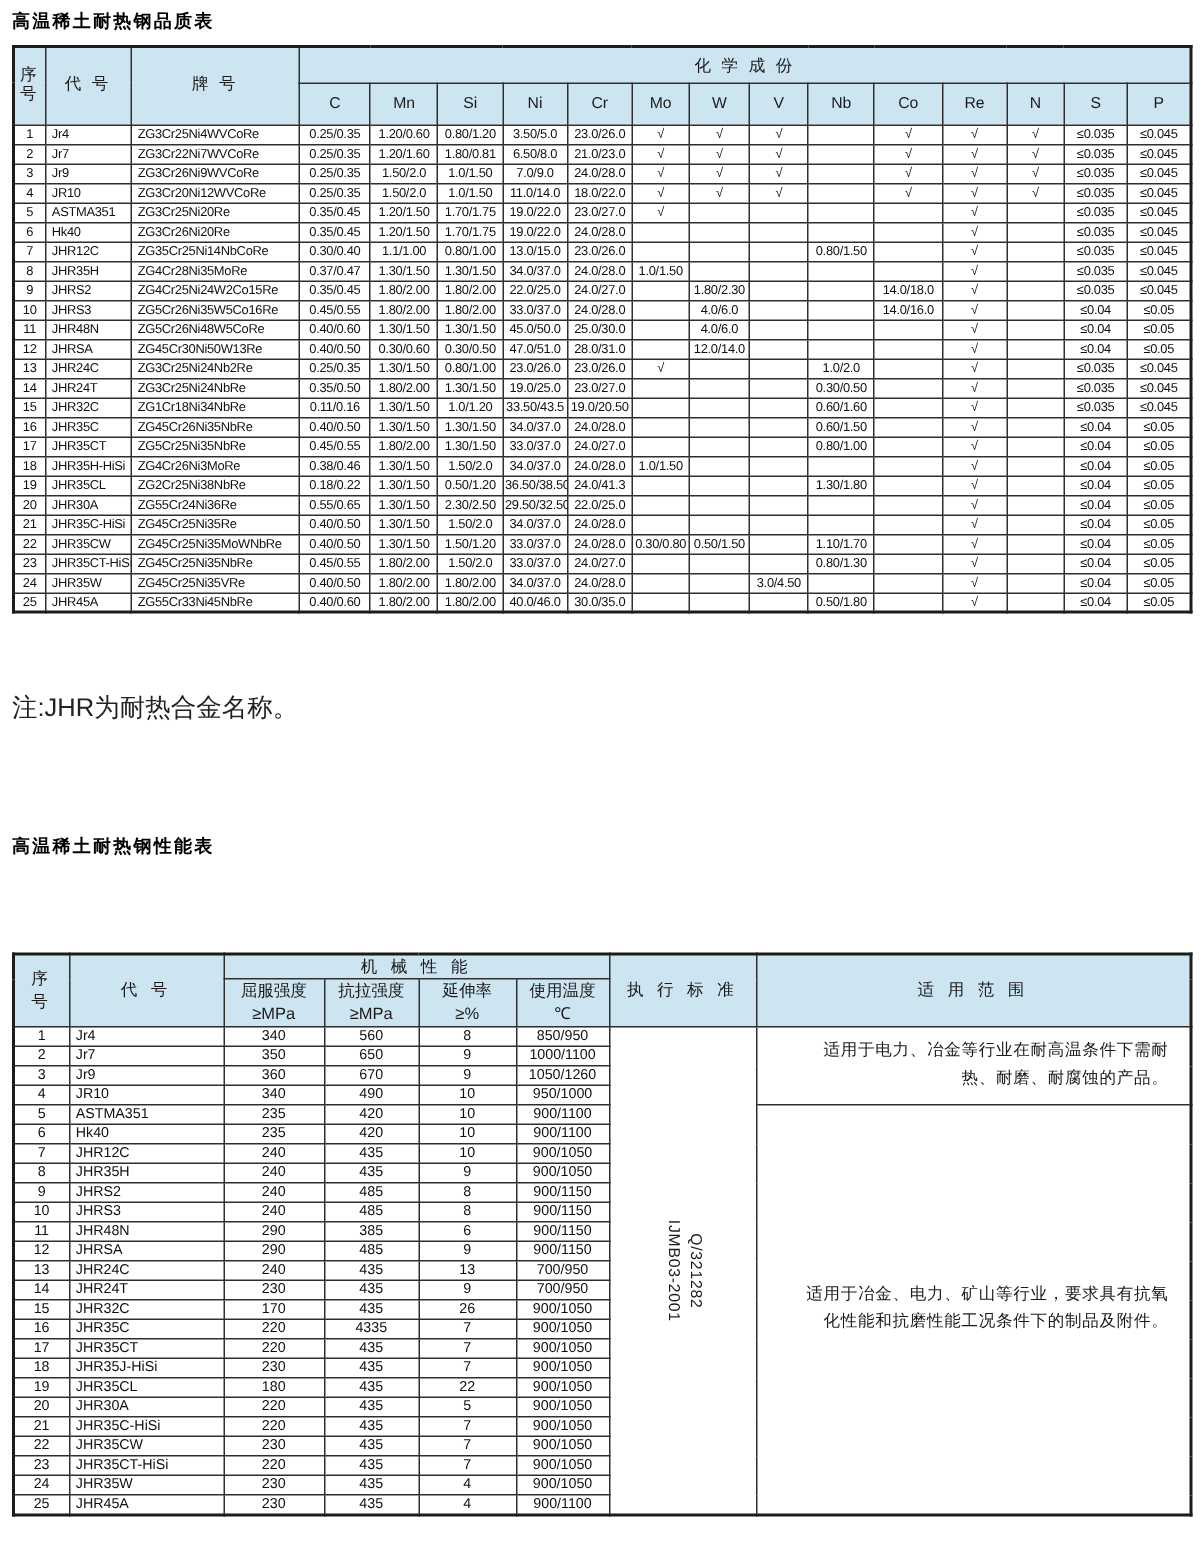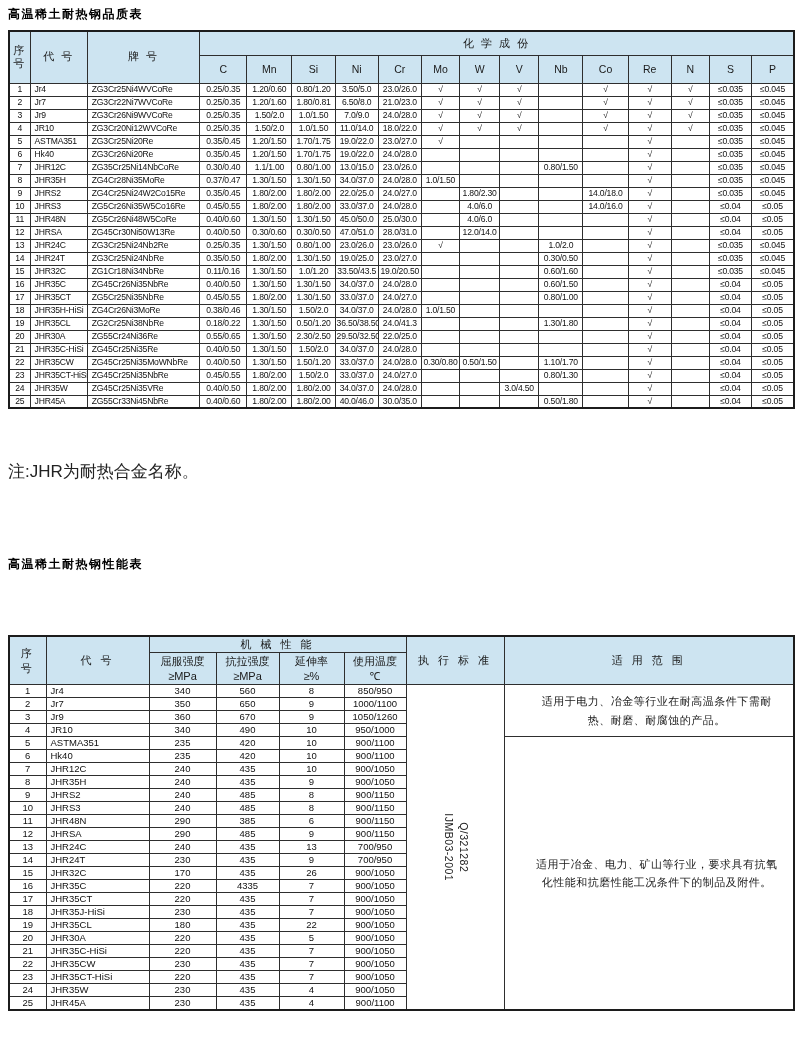--- a/index.html
+++ b/index.html
@@ -34,23 +34,23 @@
   #t2 tbody td {
     height:13px; font-size:9.5px; line-height:1; white-space:nowrap; overflow:hidden;
     padding:0 1px; color:#101010;
   }
   #t2 td.std { vertical-align:middle; }
   .vert {
     transform:rotate(90deg); transform-origin:center center;
     font-size:10.5px; line-height:1.45; letter-spacing:0.5px; white-space:nowrap; color:#1a1a1a;
   }
   #t2 td.scope {
-    text-align:center; vertical-align:middle;
+    text-align:right; vertical-align:middle;
     font-size:11px; line-height:1.65; letter-spacing:0.5px;
-    padding:4px 14px 4px 30px; white-space:normal; color:#1a1a1a;
+    padding:4px 14px 4px 30px; white-space:normal; color:#1a1a1a;font-family:Liberation Mono, monospace;
   }
 </style>
 </head>
 <body>
 
 <div class="title" id="title1">高温稀土耐热钢品质表</div>
 
 <table id="t1">
   <colgroup>
     <col style="width:21px">

